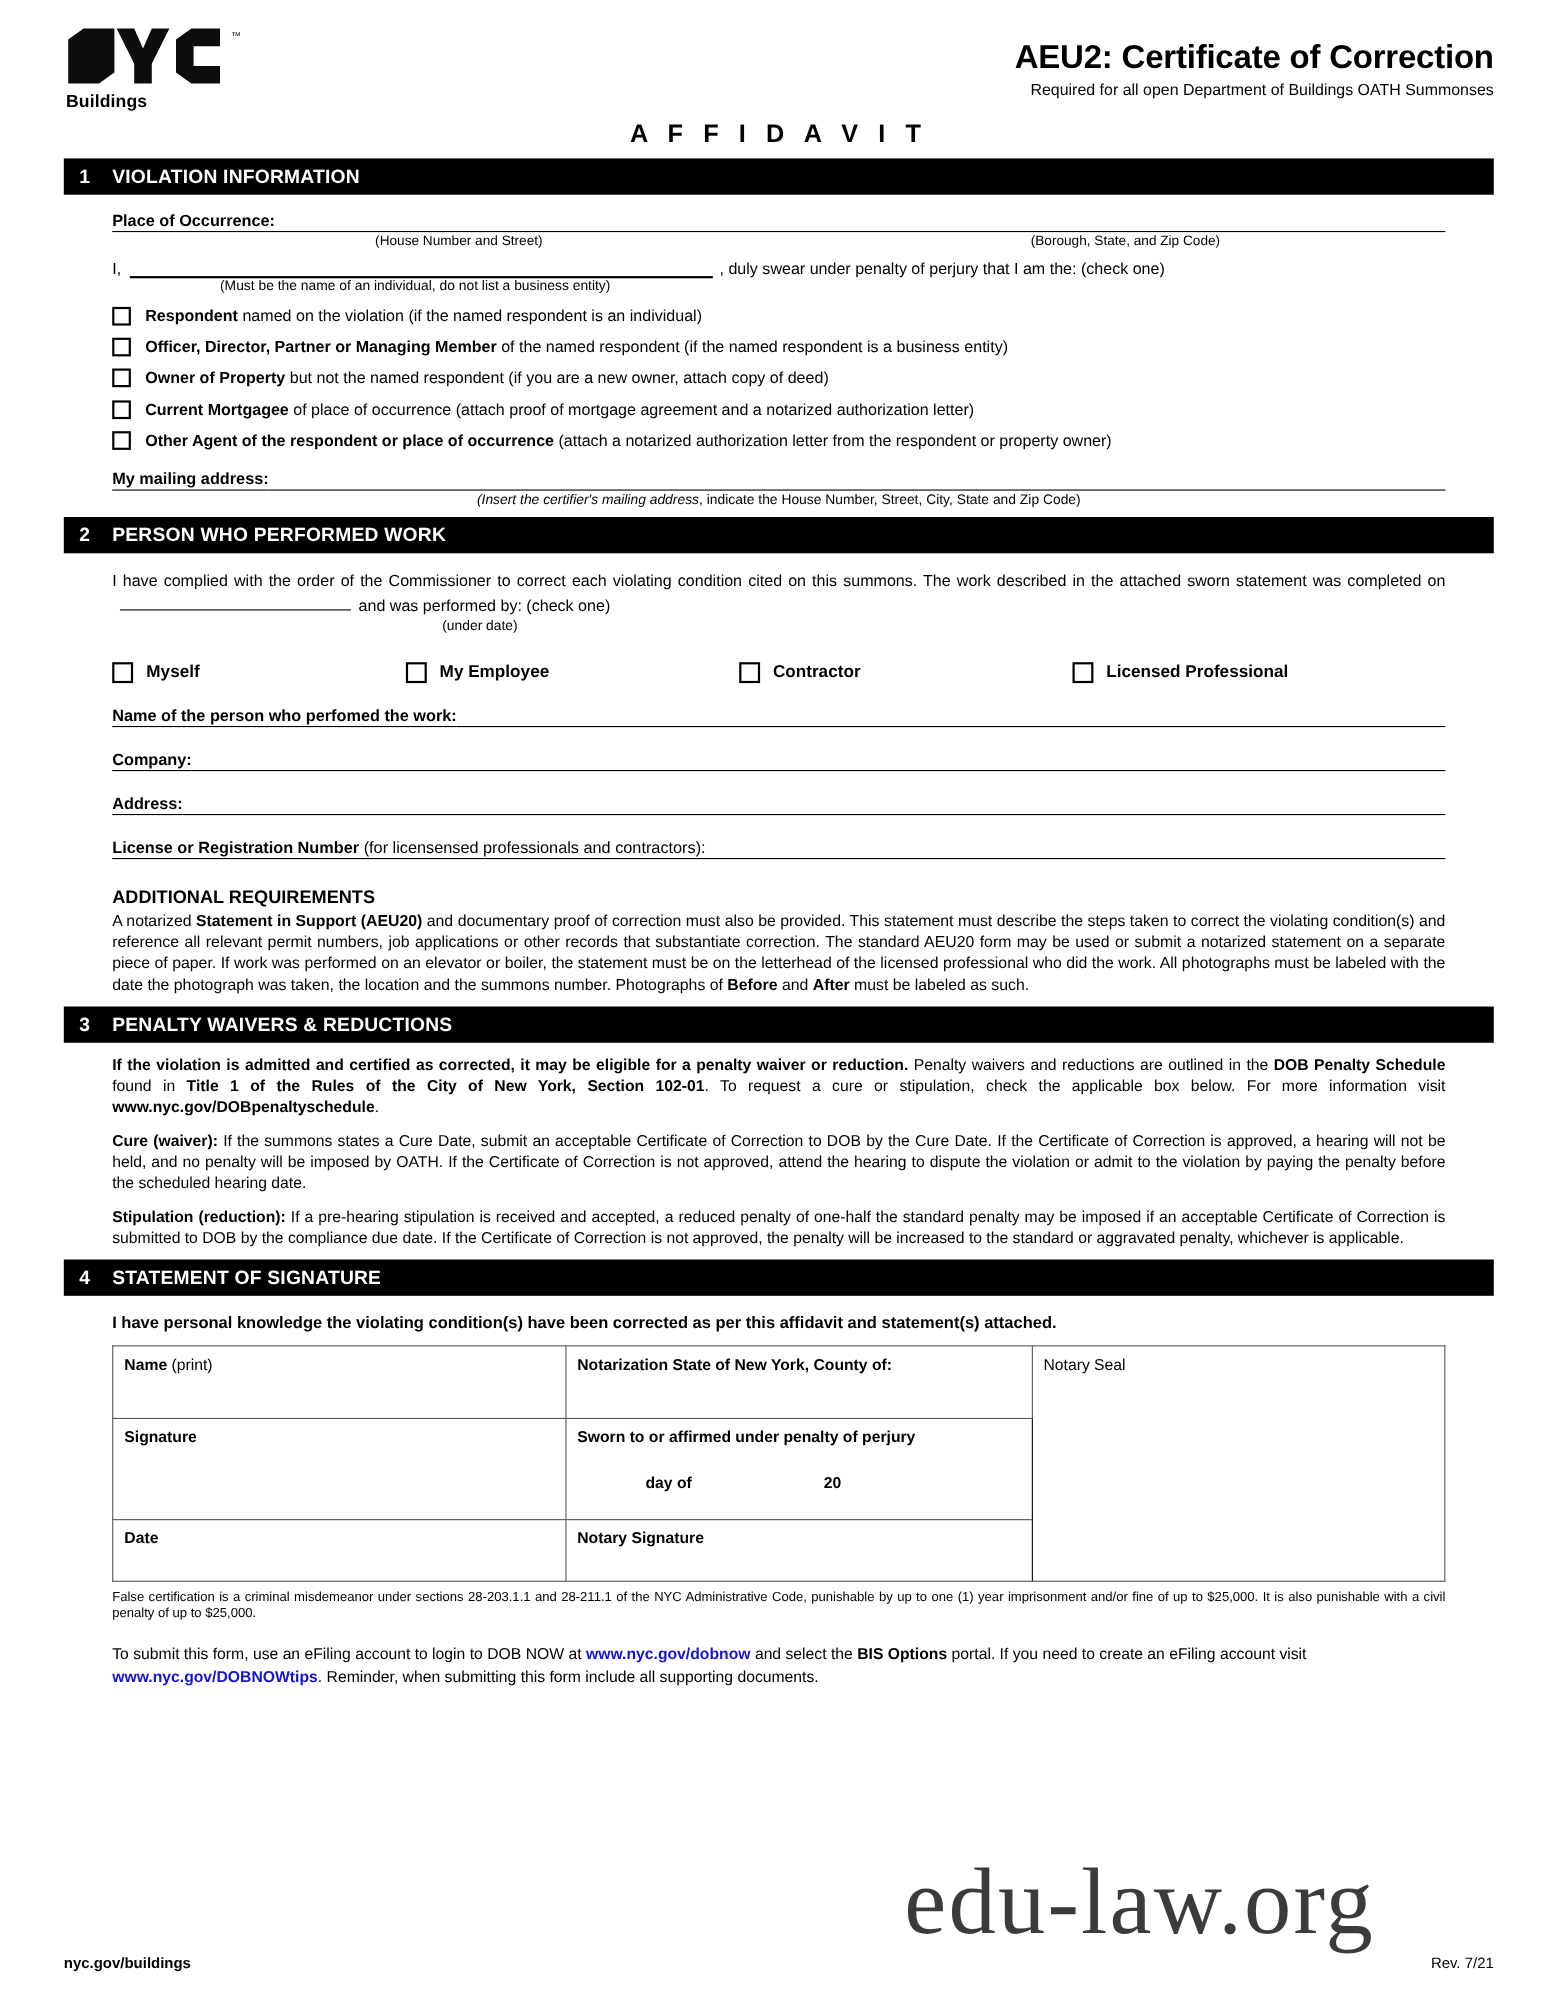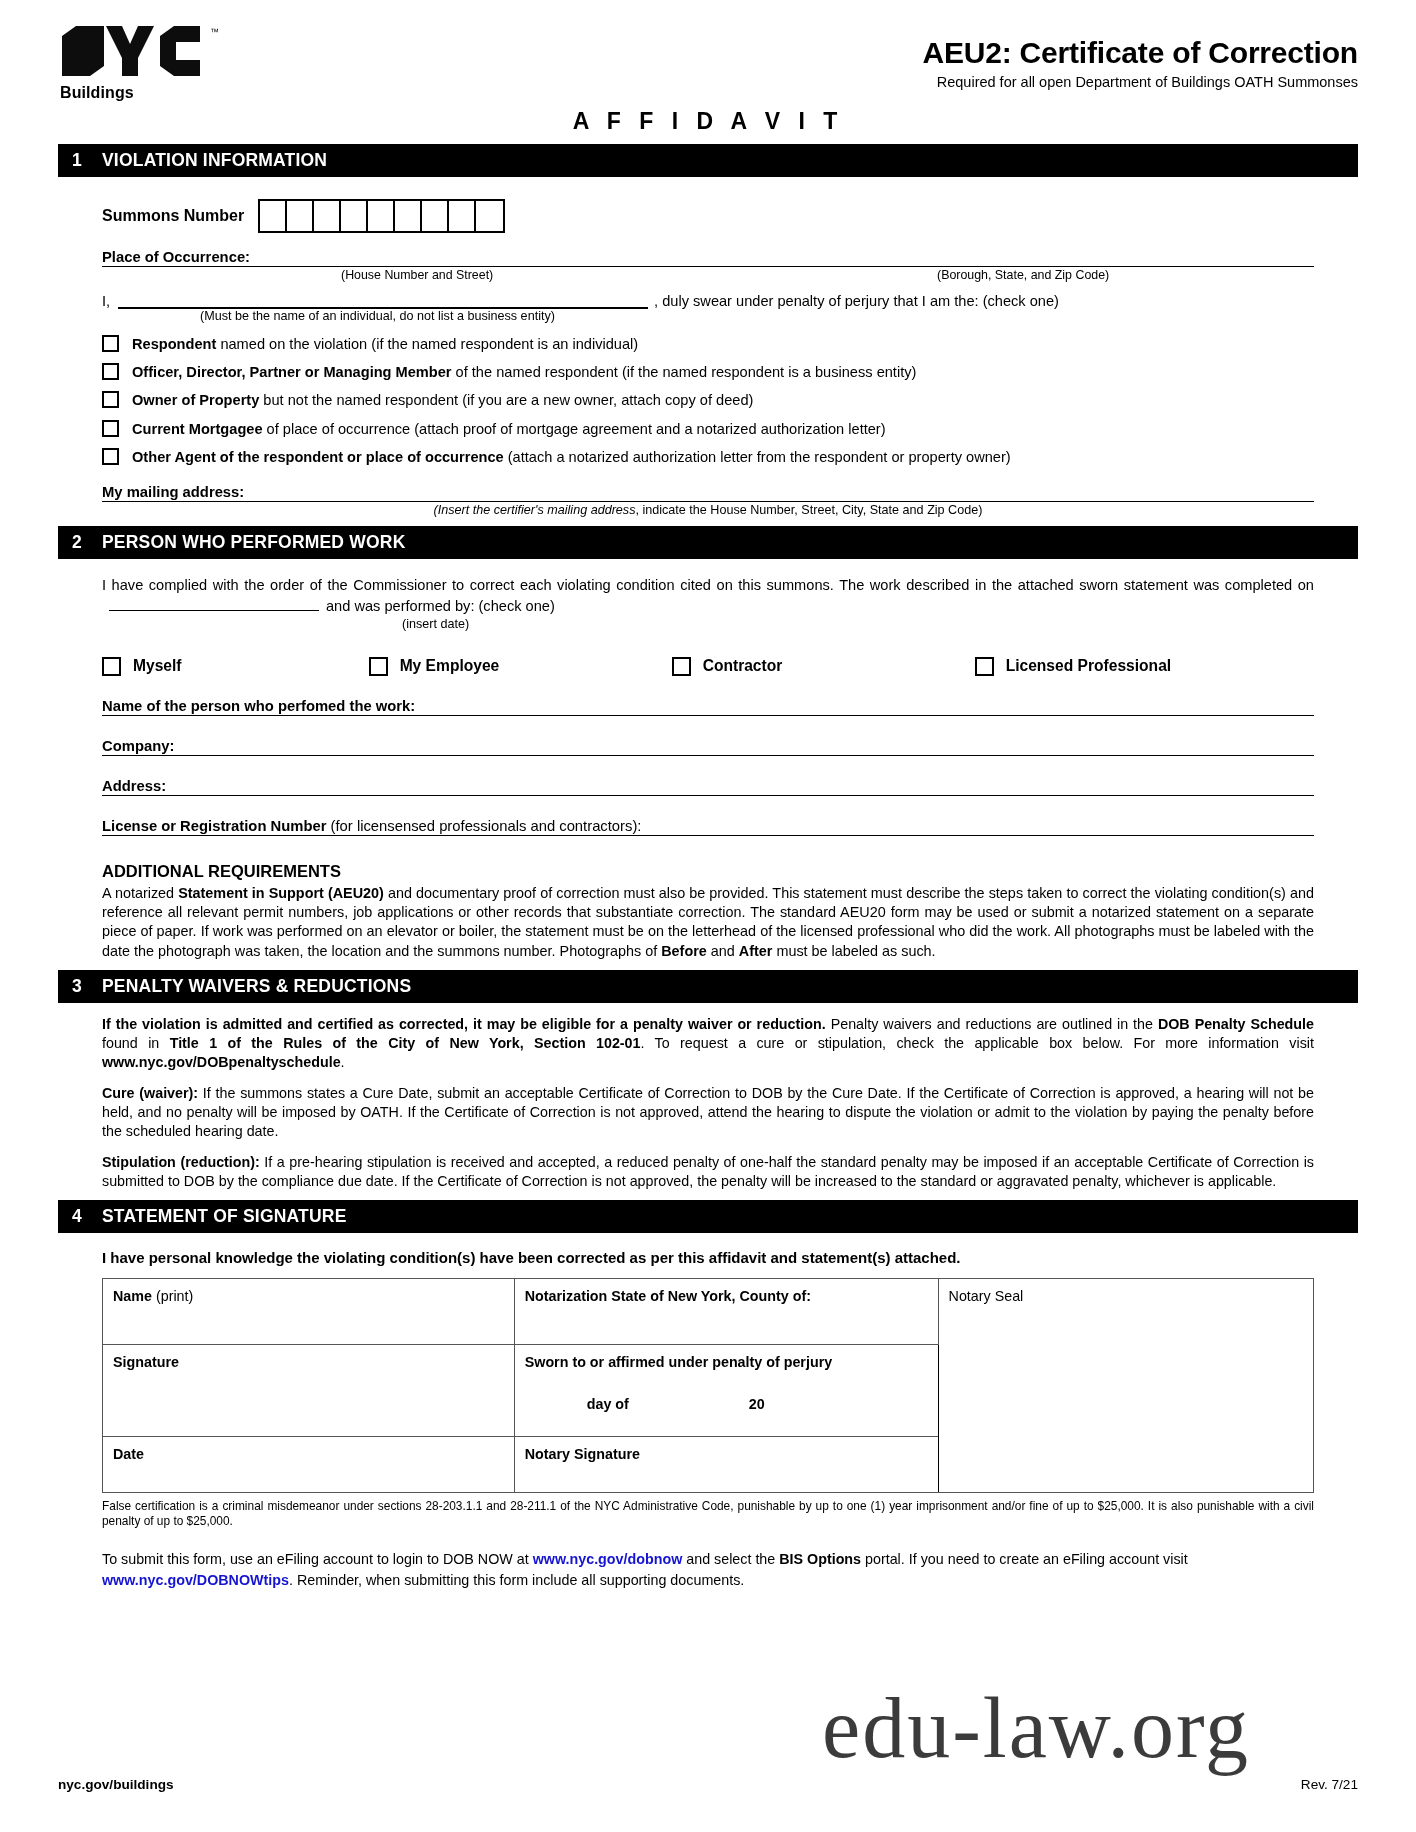--- a/index.html
+++ b/index.html
@@ -138,34 +138,20 @@
 
   <div class="affidavit">A F F I D A V I T</div>
 
   <div class="bar">
     <span class="num">1</span>
     <span>VIOLATION INFORMATION</span>
   </div>
 
   <div class="body">
 
-    <div class="summons-row">
-      <span class="summons-label">Summons Number</span>
-      <span class="boxes" id="summons-boxes">
-          <span></span>
-          <span></span>
-          <span></span>
-          <span></span>
-          <span></span>
-          <span></span>
-          <span></span>
-          <span></span>
-          <span></span>
-        </span>
-    </div>
 
     <div class="place-row">
       <span class="place-label">Place of Occurrence:</span>
       <span class="place-fill"></span>
     </div>
     <div class="hint-row">
       <span style="width:52%; text-align:center;">(House Number and Street)</span>
       <span style="width:48%; text-align:center;">(Borough, State, and Zip Code)</span>
     </div>
 
@@ -210,21 +196,21 @@
 
   <div class="bar">
     <span class="num">2</span>
     <span>PERSON WHO PERFORMED WORK</span>
   </div>
 
   <div class="body">
     <div class="t just" style="margin-top:16px;">
       <span>I have complied with the order of the Commissioner to correct each violating condition cited on this summons. The work described in the attached sworn statement was completed on</span><span class="date-line"></span><span>and was performed by: (check one)</span>
     </div>
-    <div class="small" style="margin-left:300px;">(insert date)</div>
+    <div class="small" style="margin-left:300px;">(under date)</div>
 
     <div class="opt-row" id="s2-options">
         <div class="opt" style="width: 22%;">
           <span class="cb"></span>
           <span class="lbl">Myself</span>
         </div>
         <div class="opt" style="width: 25%;">
           <span class="cb"></span>
           <span class="lbl">My Employee</span>
         </div>

